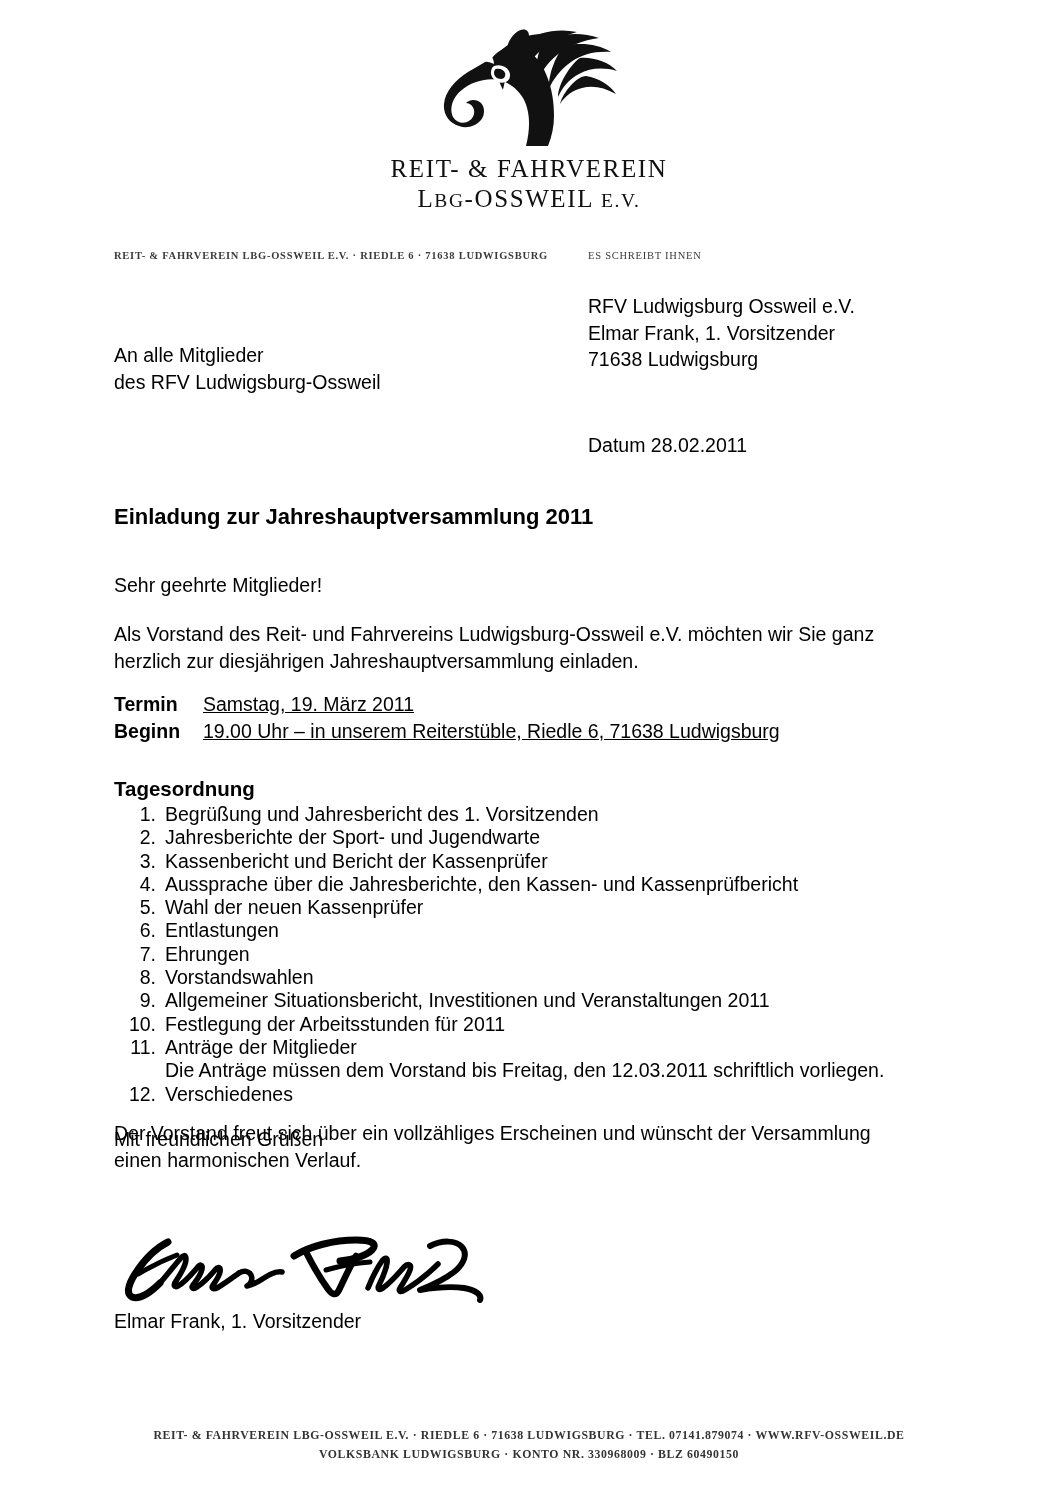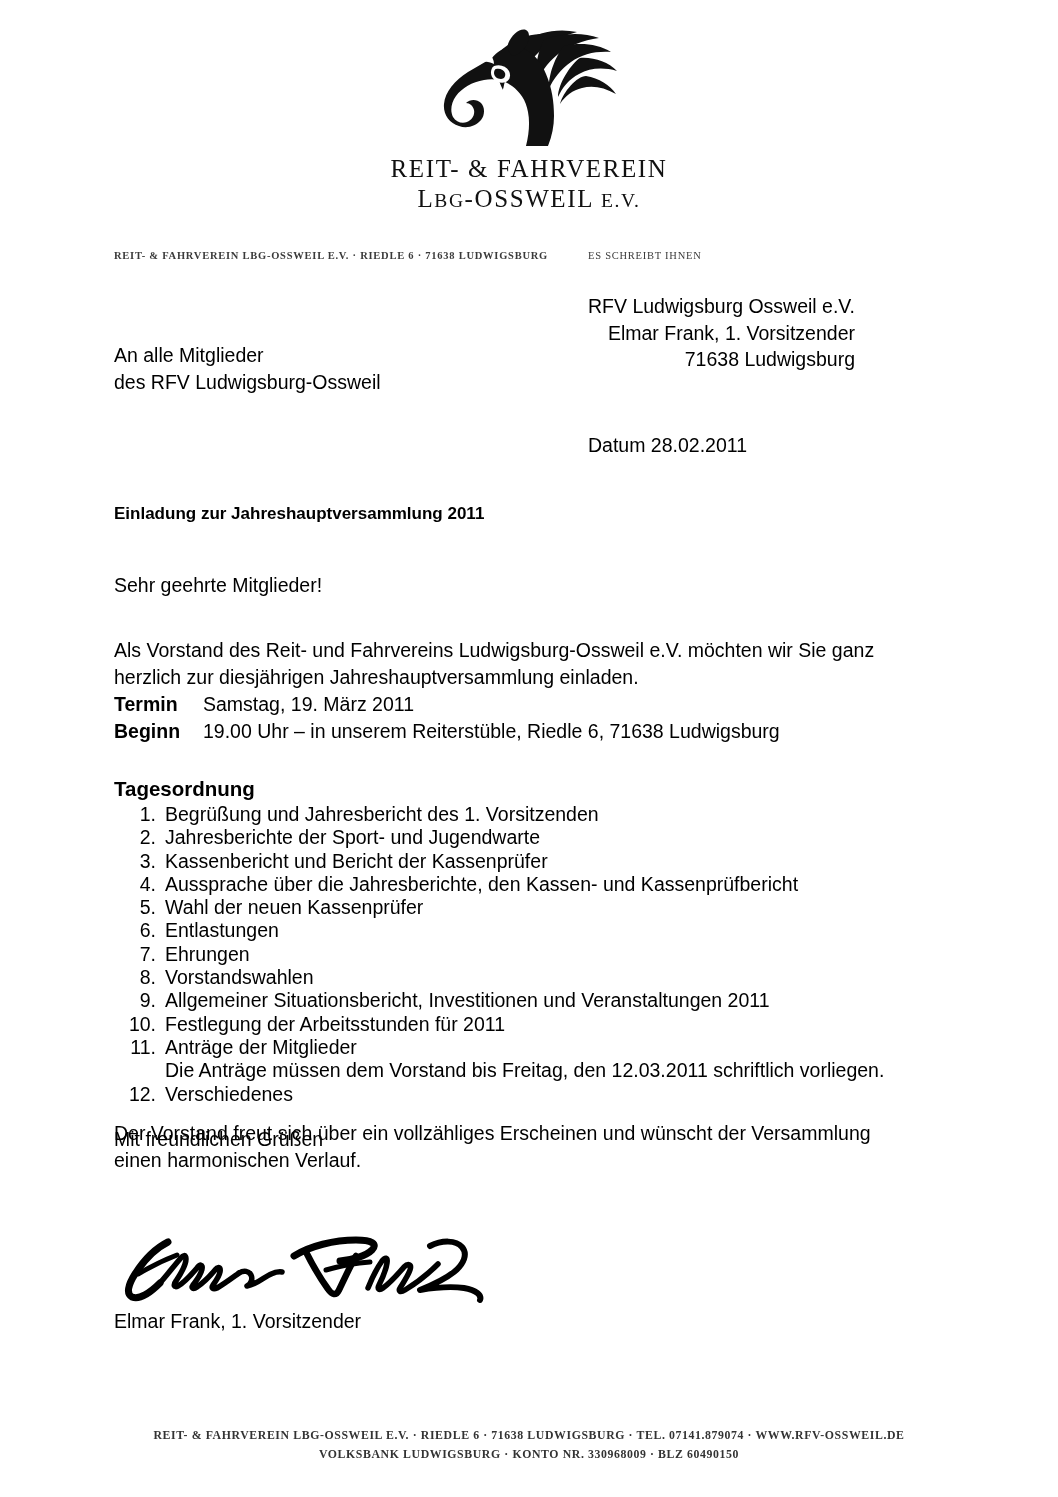--- a/index.html
+++ b/index.html
@@ -74,21 +74,20 @@
   }
 
   
   .addr-right {
     position: absolute;
     left: 588px;
     top: 293px;
     font-size: 19.5px;
     line-height: 26.5px;
     white-space: nowrap;
-    text-align: right;
   }
   .addr-left {
     position: absolute;
     left: 114px;
     top: 342px;
     font-size: 19.5px;
     line-height: 26.5px;
     white-space: nowrap;
   }
   .date-line {
@@ -98,57 +97,57 @@
     font-size: 19.5px;
     line-height: 26.5px;
     white-space: nowrap;
   }
 
   
   .doc-title {
     position: absolute;
     left: 114px;
     top: 504px;
-    font-size: 17px;
+    font-size: 22px;
     font-weight: bold;
     white-space: nowrap;
   }
   .salutation {
     position: absolute;
     left: 114px;
     top: 574px;
     font-size: 19.5px;
   }
   .intro {
     position: absolute;
     left: 114px;
     top: 621px;
     width: 790px;
     font-size: 19.5px;
     line-height: 26.5px;
-    margin-top: 16px;
   }
 
   .meta {
     position: absolute;
     left: 114px;
     top: 691px;
     font-size: 19.5px;
     line-height: 26.5px;
   }
   .meta-row {
     display: flex;
   }
   .meta-label {
     font-weight: bold;
     width: 89px;
     flex: 0 0 89px;
   }
   .meta-value {
     white-space: nowrap;
+    text-decoration: underline;
   }
 
   .agenda-heading {
     position: absolute;
     left: 114px;
     top: 757px;
     font-size: 20.5px;
     font-weight: bold;
     margin-top: 20px;
   }

